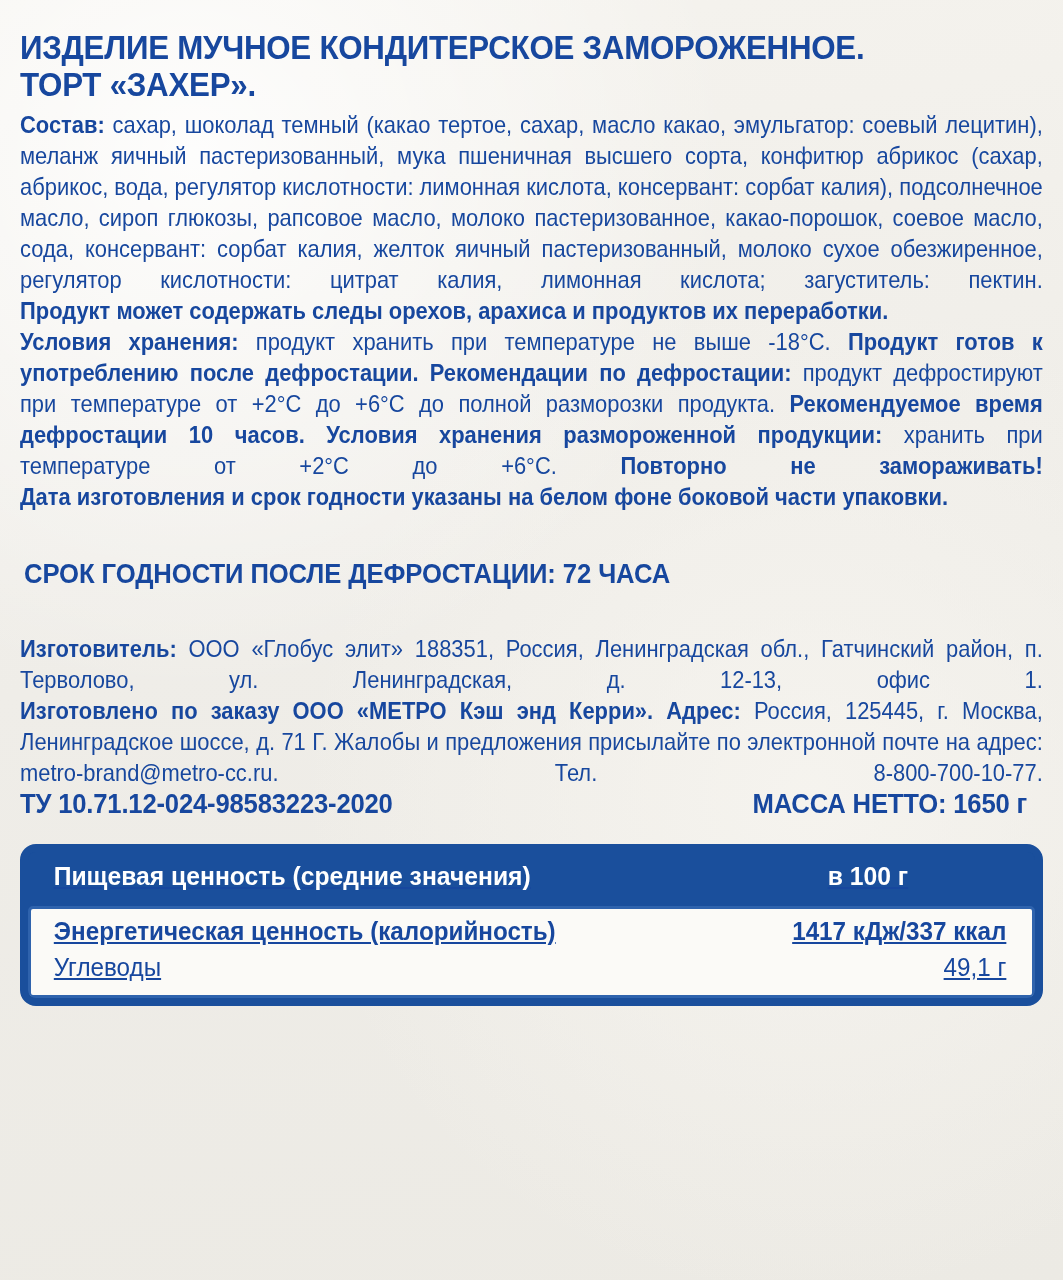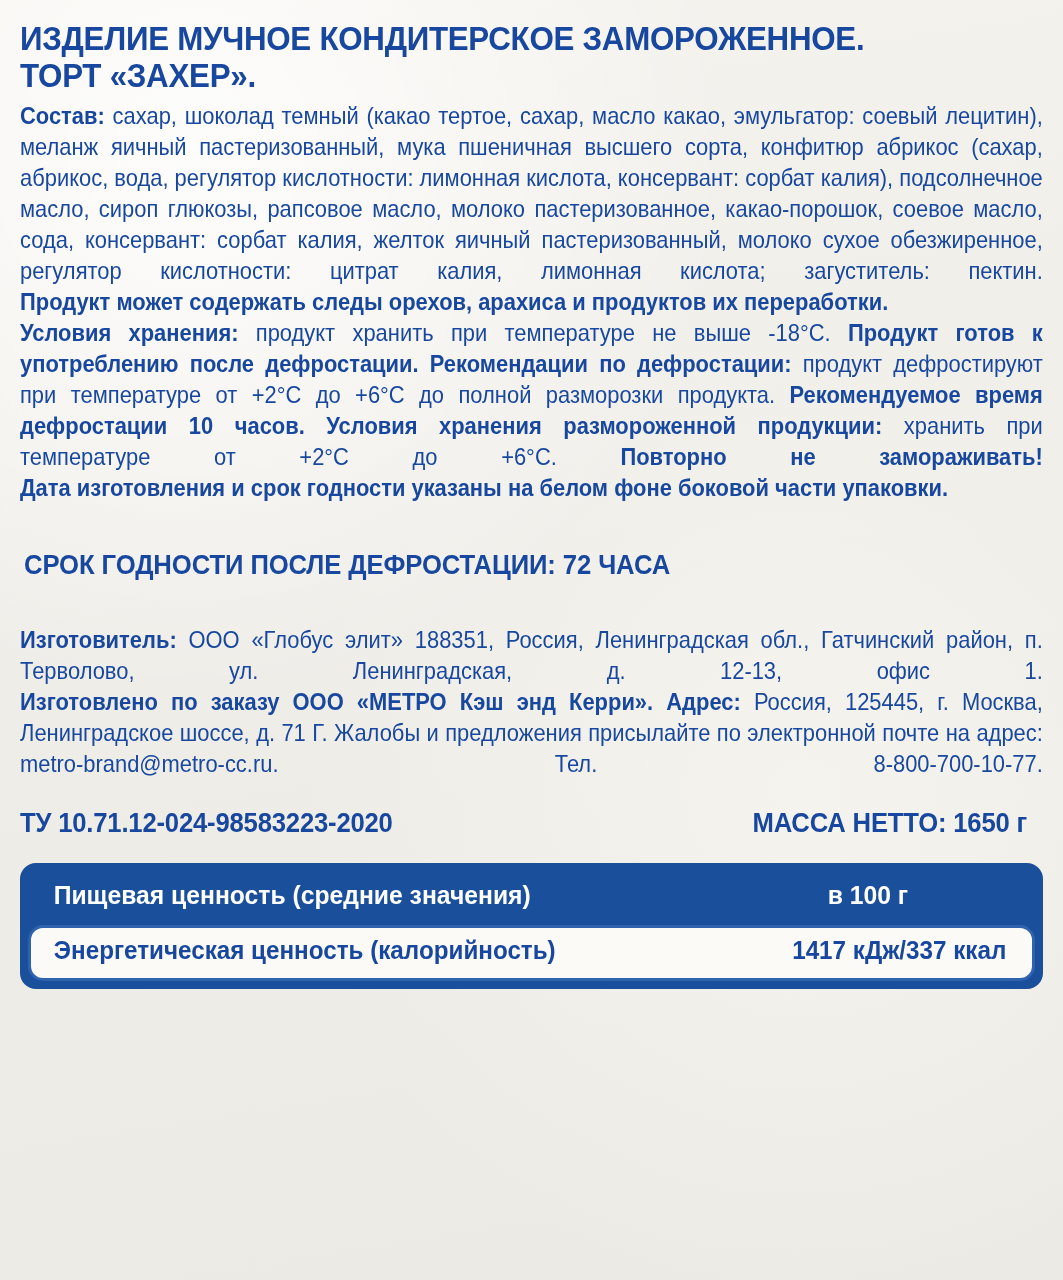--- a/index.html
+++ b/index.html
@@ -23,21 +23,21 @@
     pointer-events: none;
     background:
       radial-gradient(circle at 18% 12%, rgba(255,255,255,.85) 0%, rgba(255,255,255,0) 38%),
       radial-gradient(circle at 76% 62%, rgba(246,244,239,.9) 0%, rgba(246,244,239,0) 45%),
       linear-gradient(171deg, #f5f3ee 0%, #efedE8 48%, #eceae4 100%);
     z-index: 0;
   }
   .page {
     position: relative;
     z-index: 1;
-    padding: 0 20px;
+    padding: 9px 20px;
     box-sizing: border-box;
   }
 
   
   .title {
     font-weight: bold;
     font-size: 33.5px;
     line-height: 1.11;
     letter-spacing: -0.3px;
     transform: scaleX(0.935);
@@ -79,34 +79,34 @@
   }
 
   
   .tu-row {
     display: flex;
     justify-content: space-between;
     align-items: baseline;
     font-weight: bold;
     font-size: 27px;
     letter-spacing: -0.2px;
-    margin-top: 28px;
     padding-right: 16px;
   }
   .tu-row > span { transform: scaleX(0.95); transform-origin: left top; display:inline-block; }
   .tu-row > span.right { transform-origin: right top; }
 
   
   .nutri {
     margin: 24px 0 0 0;
     border: 8px solid #1a4f9c;
     border-radius: 16px;
     background: #1a4f9c;
     overflow: hidden;
     box-sizing: border-box;
+    text-decoration: underline;
   }
   .nutri-head {
     display: flex;
     align-items: center;
     color: #ffffff;
     background: #1a4f9c;
     font-weight: bold;
     font-size: 26px;
     padding: 9px 0 14px 0;
   }
@@ -118,21 +118,21 @@
   }
   .nutri-head .h-value {
     width: 268px;
     text-align: center;
     padding-right: 34px;
     transform: scaleX(0.95);
   }
   .nutri-body {
     background: #fbfaf7;
     border: 3px solid #2f63ad;
-    border-radius: 15px;
+    border-radius: 5px;
     padding: 5px 0 9px 0;
   }
   .nutri-row {
     display: flex;
     align-items: baseline;
     font-size: 25.5px;
     padding: 3.5px 0;
   }
   .nutri-row .n-label {
     flex: 1;
@@ -183,16 +183,20 @@
   <div class="nutri">
     <div class="nutri-head">
       <div class="h-label">Пищевая ценность (средние значения)</div>
       <div class="h-value">в 100 г</div>
     </div>
     <div class="nutri-body">
       <div class="nutri-row energy">
         <div class="n-label">Энергетическая ценность (калорийность)</div>
         <div class="n-value">1417 кДж/337 ккал</div>
       </div>
+      <div class="nutri-row">
+        <div class="n-label">Углеводы</div>
+        <div class="n-value">49,1 г</div>
+      </div>
     </div>
   </div>
 
 </div>
 
 </body></html>

